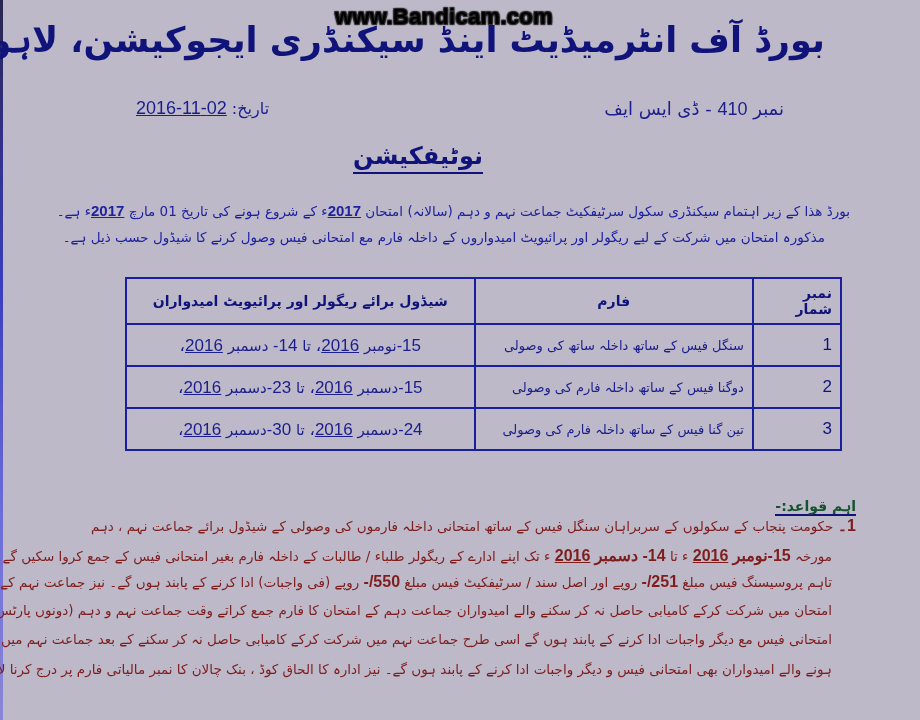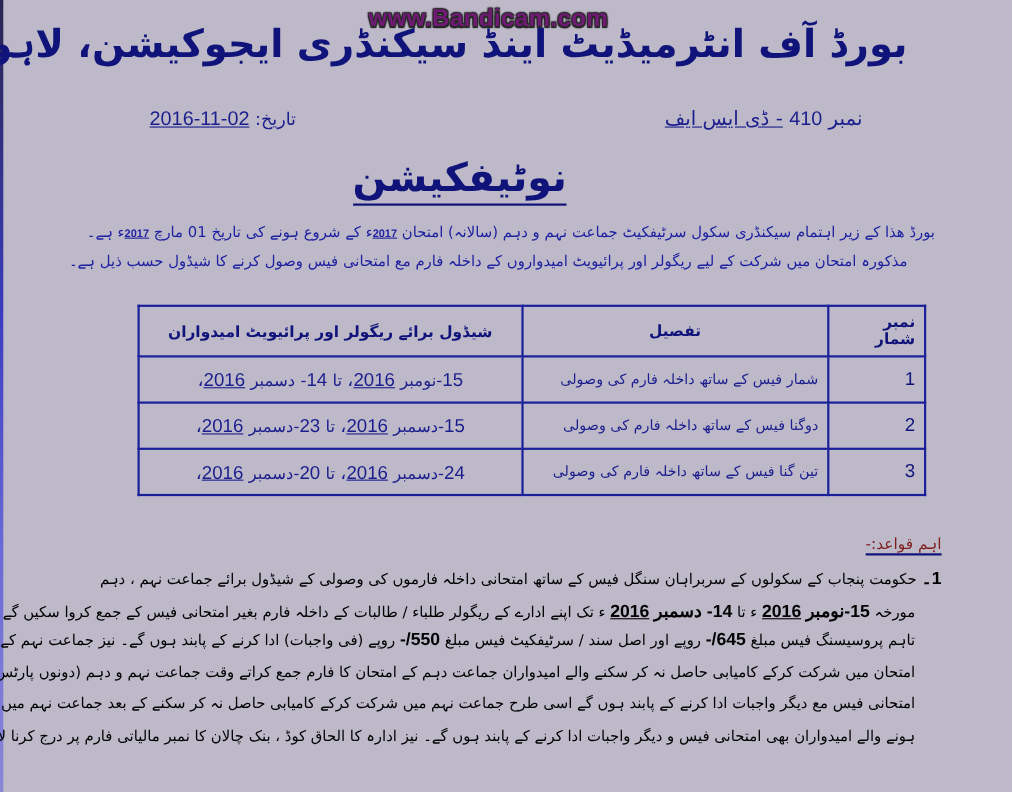--- a/index.html
+++ b/index.html
@@ -10,21 +10,21 @@
       color: #1b1e8c;
       position: relative;
     }
     .left-edge {
       position: absolute; left: 0; top: 0; width: 3px; height: 720px;
       background: linear-gradient(#2a2550, #3a3dc0 40%, #6b6ad8 70%, #8a87d6);
     }
     .watermark {
       position: absolute; left: 335px; top: 4px;
       font-family: "Liberation Sans", sans-serif; font-weight: bold;
-      font-size: 22px; color: #701a75; letter-spacing: 0.3px;
+      font-size: 22px; color: #000000; letter-spacing: 0.3px;
       text-shadow: 0 0 2px #333, 1px 1px 1px #222, -1px -1px 1px #222, 1px -1px 1px #222, -1px 1px 1px #222;
     }
     .heading {
       position: absolute; left: 185px; top: 20px; width: 640px;
       direction: rtl; text-align: center;
       font-family: "DejaVu Sans", sans-serif; font-weight: bold;
       font-size: 35px; color: #10137a; white-space: nowrap;
     }
     .ref-no {
       position: absolute; right: 136px; top: 98px; direction: rtl;
@@ -32,71 +32,71 @@
     }
     .ref-no .num { font-family: "Liberation Sans", sans-serif; }
     .date-line {
       position: absolute; left: 136px; top: 98px; direction: rtl;
       font-size: 16px; white-space: nowrap;
     }
     .date-line .val { font-family: "Liberation Sans", sans-serif; font-size: 18px; text-decoration: underline; }
     .title {
       position: absolute; left: 0; width: 836px; top: 142px;
       text-align: center; direction: rtl;
-      font-weight: bold; font-size: 36px; color: #10137a;
+      font-weight: bold; font-size: 24px; color: #10137a;
     }
     .title span { border-bottom: 2px solid #10137a; padding-bottom: 2px; }
     .para {
       position: absolute; right: 70px; direction: rtl; text-align: right;
       font-size: 13.5px; white-space: nowrap; color: #1f22a0;
     }
-    .para b { font-family: "Liberation Sans", sans-serif; text-decoration: underline; font-size: 10px; }
+    .para b { font-family: "Liberation Sans", sans-serif; text-decoration: underline; font-size: 15px; }
     table.sched {
       position: absolute; left: 125px; top: 277px; width: 717px;
       border-collapse: collapse; direction: rtl;
     }
     table.sched td, table.sched th {
       border: 2px solid #1a1f9a; height: 40px; padding: 0 8px;
       font-weight: normal;
       margin-top: 18px;
     }
     table.sched th { height: 44px; font-size: 14px; font-weight: bold; color: #10137a; }
     .c-sr { width: 70px; text-align: right; }
     .c-det { width: 260px; text-align: right; font-size: 13px; }
     .c-det-h { text-align: center; }
     .c-sch { width: 330px; text-align: center; font-size: 15px; }
     .c-sr-val { font-family: "Liberation Sans", sans-serif; font-weight: bold; font-size: 17px; color: #10137a; }
     .sch-num { font-family: "Liberation Sans", sans-serif; font-size: 17px; text-align: center; }
     .sch-num u { text-decoration: underline; }
     .rules-h {
-      position: absolute; right: 64px; top: 486px; direction: rtl;
-      font-size: 14px; font-weight: normal; color: #7f1d1d;
+      position: absolute; right: 64px; top: 498px; direction: rtl;
+      font-size: 14px; font-weight: bold; color: #14532d;
     }
     .rules-h span { border-bottom: 2px solid #10137a; }
     .rule-line {
       position: absolute; right: 64px; direction: rtl; text-align: right;
-      font-size: 13.5px; white-space: nowrap; color: #000000;
+      font-size: 13.5px; white-space: nowrap; color: #7f1d1d;
     }
     .rule-line .n { font-family: "Liberation Sans", sans-serif; font-weight: bold; font-size: 16px; }
     .rule-line b { font-family: "Liberation Sans", sans-serif; font-size: 16px; }
     .rule-line b u { text-decoration: underline; }
   </style>
 </head>
 <body>
 
 <div class="left-edge"></div>
 
 <div class="watermark">www.Bandicam.com</div>
 
 <div class="heading">بورڈ آف انٹرمیڈیٹ اینڈ سیکنڈری ایجوکیشن، لاہور</div>
 
 <div class="ref-no">
   <span>نمبر</span>
   <span class="num">410</span>
-  <span style="text-decoration:underline">- ڈی ایس ایف</span>
+  <span style="">- ڈی ایس ایف</span>
 </div>
 
 <div class="date-line">
   <span>تاریخ:</span>
   <span class="val">02-11-2016</span>
 </div>
 
 <div class="title">
   <span>نوٹیفکیشن</span>
 </div>
@@ -105,26 +105,26 @@
   <span>بورڈ ھذا کے زیر اہتمام سیکنڈری سکول سرٹیفکیٹ جماعت نہم و دہم (سالانہ) امتحان</span>
   <b>2017</b><span>ء کے شروع ہونے کی تاریخ 01 مارچ</span>
   <b>2017</b><span>ء ہے۔</span>
 </div>
 <div class="para" style="top:229px; right:95px">مذکورہ امتحان میں شرکت کے لیے ریگولر اور پرائیویٹ امیدواروں کے داخلہ فارم مع امتحانی فیس وصول کرنے کا شیڈول حسب ذیل ہے۔</div>
 
 <table class="sched">
   <tbody>
       <tr>
     <th class="c-sr">نمبر شمار</th>
-    <th class="c-det c-det-h">تفصیل</th>
+    <th class="c-det c-det-h">فارم</th>
     <th class="c-sch">شیڈول برائے ریگولر اور پرائیویٹ امیدواران</th>
   </tr>
   <tr>
     <td class="c-sr c-sr-val">1</td>
-    <td class="c-det">شمار فیس کے ساتھ داخلہ فارم کی وصولی</td>
+    <td class="c-det">سنگل فیس کے ساتھ داخلہ ساتھ کی وصولی</td>
     <td class="c-sch">
       <span class="sch-num">15</span><span>-نومبر</span>
       <span class="sch-num"><u>2016</u>،</span>
       <span>تا</span>
       <span class="sch-num">14</span><span>- دسمبر</span>
       <span class="sch-num"><u>2016</u>،</span>
     </td>
   </tr>
   <tr>
     <td class="c-sr c-sr-val">2</td>
@@ -137,21 +137,21 @@
       <span class="sch-num"><u>2016</u>،</span>
     </td>
   </tr>
   <tr>
     <td class="c-sr c-sr-val">3</td>
     <td class="c-det">تین گنا فیس کے ساتھ داخلہ فارم کی وصولی</td>
     <td class="c-sch">
       <span class="sch-num">24</span><span>-دسمبر</span>
       <span class="sch-num"><u>2016</u>،</span>
       <span>تا</span>
-      <span class="sch-num">20</span><span>-دسمبر</span>
+      <span class="sch-num">30</span><span>-دسمبر</span>
       <span class="sch-num"><u>2016</u>،</span>
     </td>
   </tr>
 </tbody>
   </table>
 
 <div class="rules-h">
   <span>اہم قواعد:-</span>
 </div>
 
@@ -163,20 +163,20 @@
   <span>مورخہ</span>
   <b>15-نومبر</b>
   <b><u>2016</u></b>
   <span>ء تا</span>
   <b>14- دسمبر</b>
   <b><u>2016</u></b>
   <span>ء تک اپنے ادارے کے ریگولر طلباء / طالبات کے داخلہ فارم بغیر امتحانی فیس کے جمع کروا سکیں گے۔</span>
 </div>
 <div class="rule-line" style="top:573px; right:88px">
   <span>تاہم پروسیسنگ فیس مبلغ</span>
-  <b>645/-</b>
+  <b>251/-</b>
   <span>روپے اور اصل سند / سرٹیفکیٹ فیس مبلغ</span>
   <b>550/-</b>
   <span>روپے (فی واجبات) ادا کرنے کے پابند ہوں گے۔ نیز جماعت نہم کے</span>
 </div>
 <div class="rule-line" style="top:602px; right:88px">امتحان میں شرکت کرکے کامیابی حاصل نہ کر سکنے والے امیدواران جماعت دہم کے امتحان کا فارم جمع کراتے وقت جماعت نہم و دہم (دونوں پارٹس) کی</div>
 <div class="rule-line" style="top:631px; right:88px">امتحانی فیس مع دیگر واجبات ادا کرنے کے پابند ہوں گے اسی طرح جماعت نہم میں شرکت کرکے کامیابی حاصل نہ کر سکنے کے بعد جماعت نہم میں دوبارہ داخل</div>
 <div class="rule-line" style="top:661px; right:88px">ہونے والے امیدواران بھی امتحانی فیس و دیگر واجبات ادا کرنے کے پابند ہوں گے۔ نیز ادارہ کا الحاق کوڈ ، بنک چالان کا نمبر مالیاتی فارم پر درج کرنا لازم</div>
 
 </body></html>

